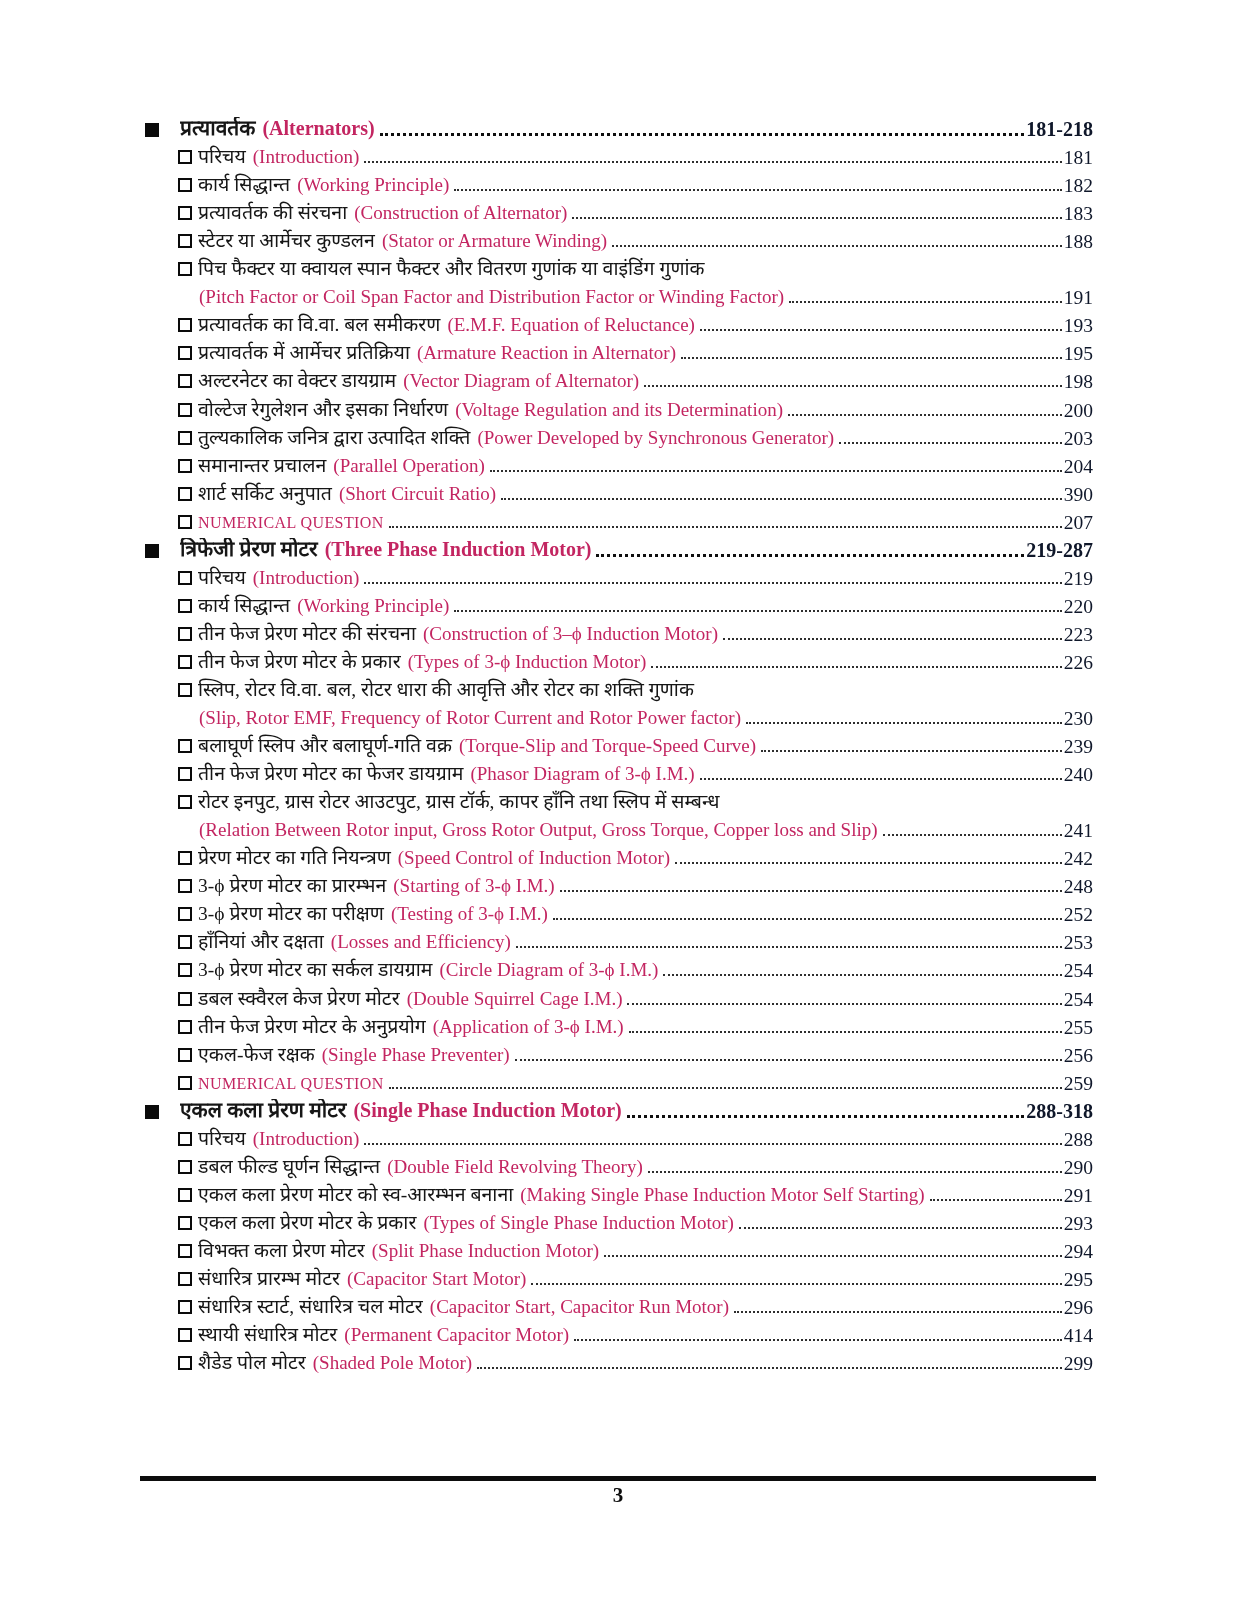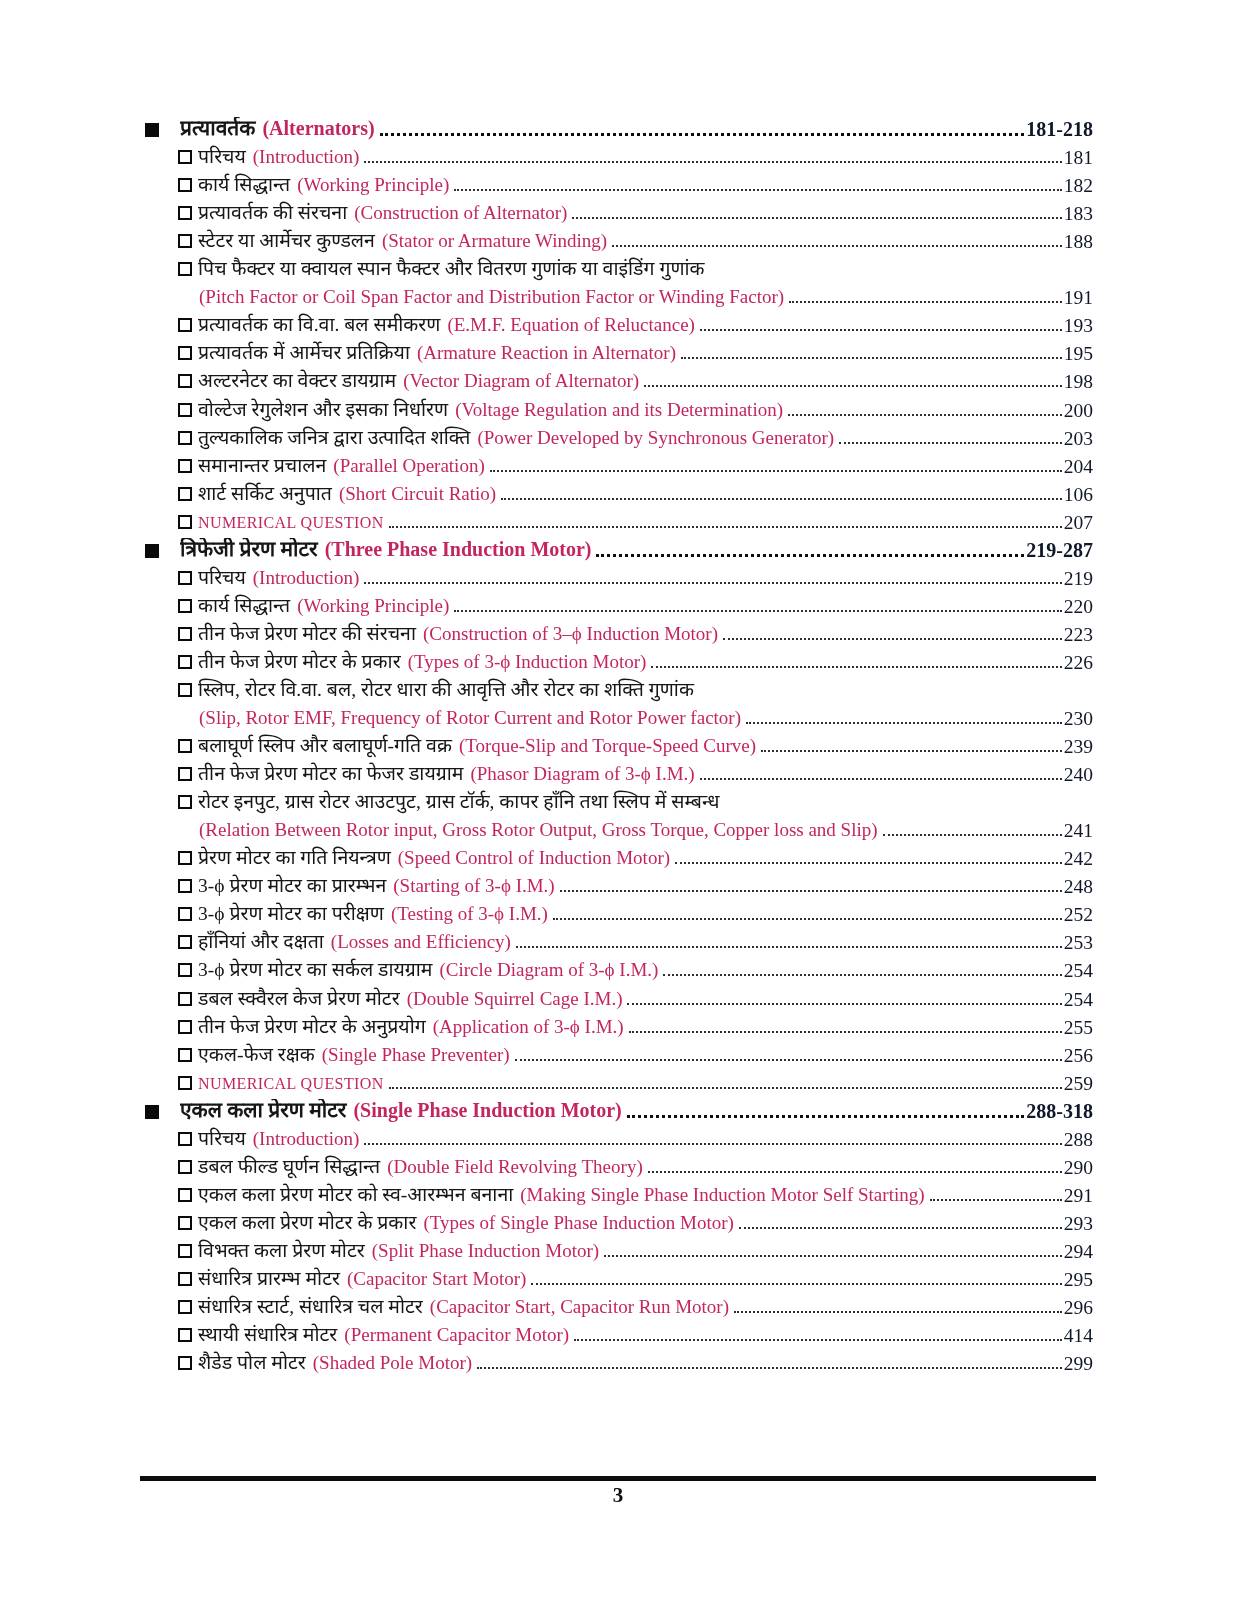--- a/index.html
+++ b/index.html
@@ -110,21 +110,21 @@
       <div class="row item">
         <span class="sq-open"></span>
         <span class="txt"><span class="hi">समानान्तर प्रचालन</span><span class="en">(Parallel Operation)</span></span>
         <span class="leader"></span>
         <span class="pg">204</span>
       </div>
       <div class="row item">
         <span class="sq-open"></span>
         <span class="txt"><span class="hi">शार्ट सर्किट अनुपात</span><span class="en">(Short Circuit Ratio)</span></span>
         <span class="leader"></span>
-        <span class="pg">106</span>
+        <span class="pg">390</span>
       </div>
       <div class="row item numerical">
         <span class="sq-open"></span>
         <span class="txt"><span class="en">NUMERICAL QUESTION</span></span>
         <span class="leader"></span>
         <span class="pg">207</span>
       </div>
     </section>
     <section>
       <div class="row section">

